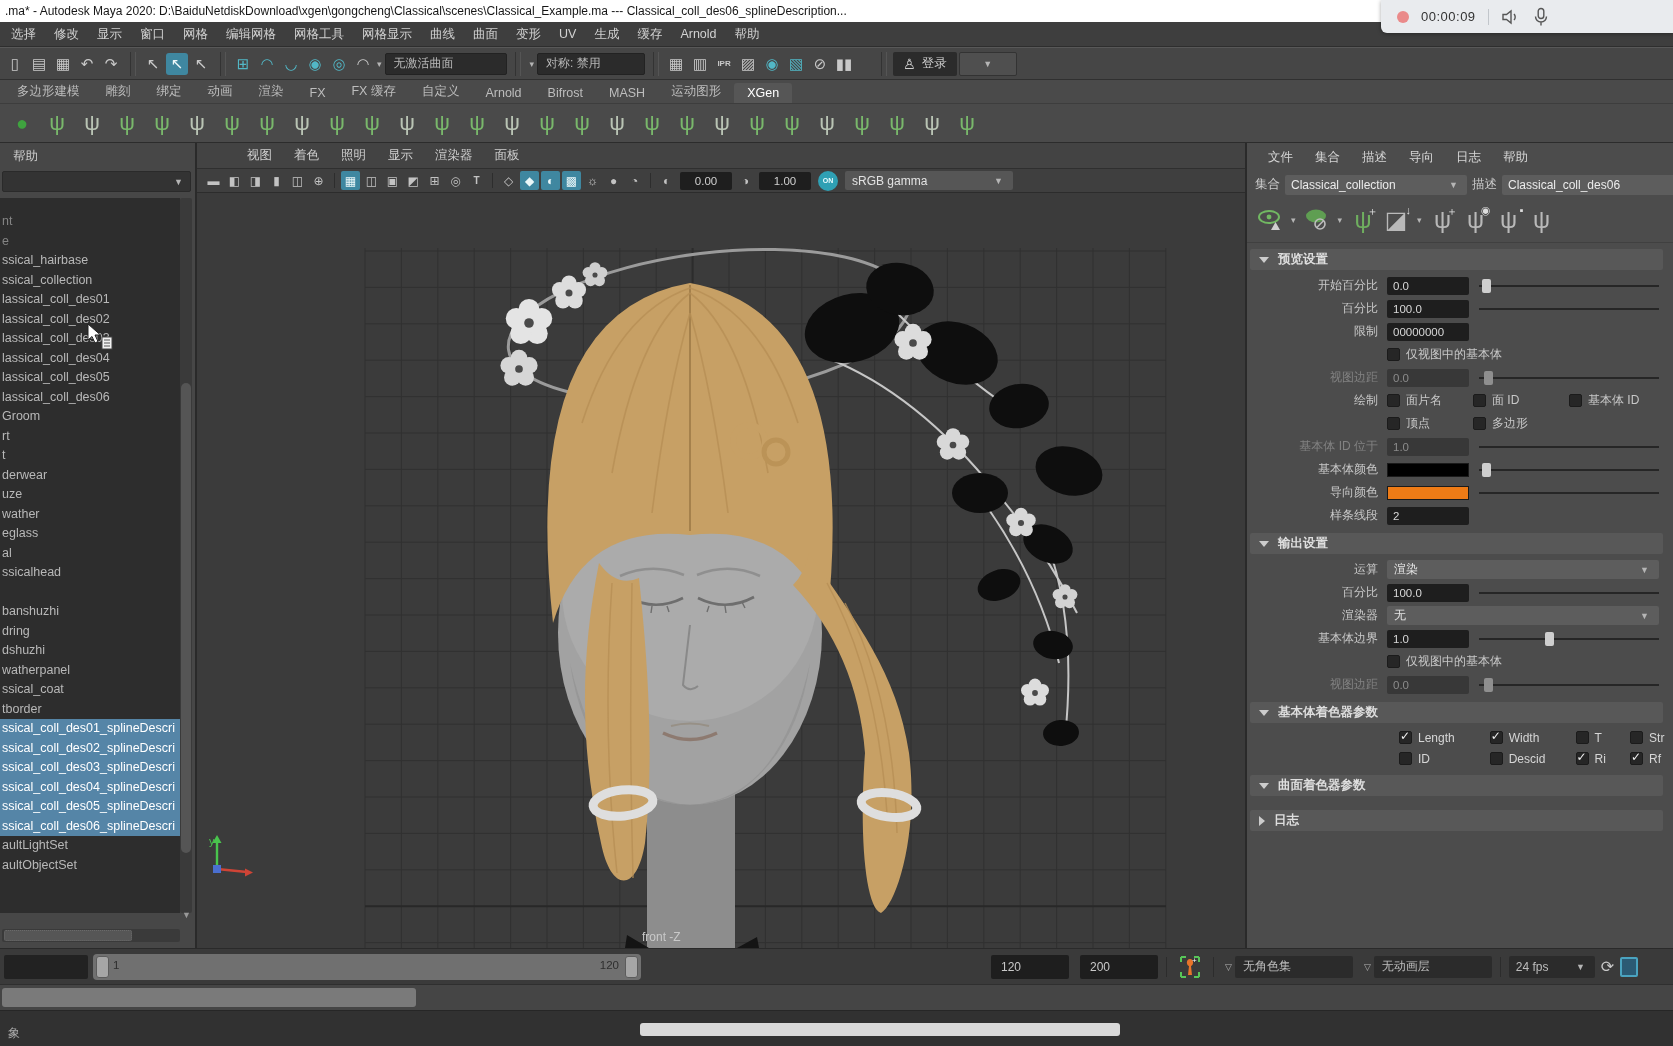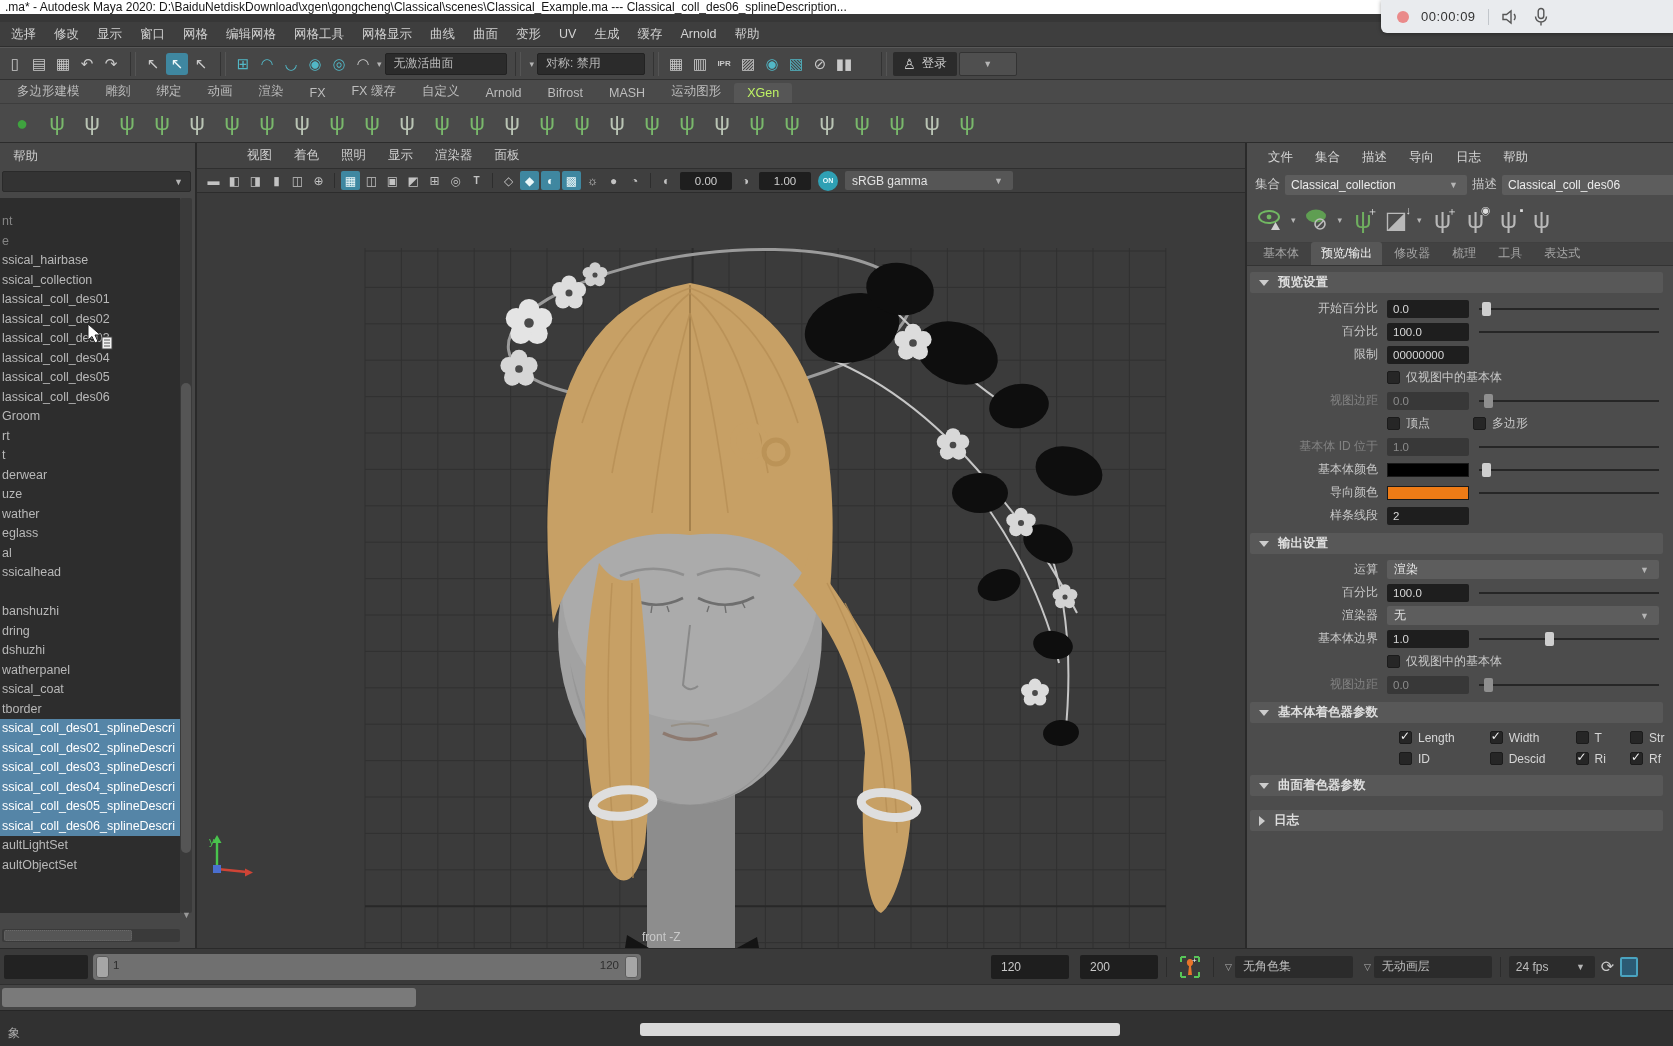--- a/index.html
+++ b/index.html
@@ -1,21 +1,21 @@
 <!DOCTYPE html>
 <html><head>
 <meta charset="utf-8">
 <style>
   * { margin:0; padding:0; box-sizing:border-box; }
   html,body { width:1673px; height:1046px; overflow:hidden; background:#373737;
     font-family:"Liberation Sans","DejaVu Sans",sans-serif; }
   .screen { position:relative; width:1673px; height:1046px; overflow:hidden; }
 
   
-  .titlebar { position:absolute; left:0; top:0; width:1673px; height:14px; background:#ffffff;
+  .titlebar { position:absolute; left:0; top:0; width:1673px; height:22px; background:#ffffff;
     display:flex; align-items:center; font-size:12px; color:#161616; padding-left:5px; white-space:nowrap; overflow:hidden; }
   .recorder { position:absolute; right:0; top:0; width:292px; height:33px; background:#e9ebee;
     border-radius:0 0 0 6px; box-shadow:0 1px 4px rgba(0,0,0,.35); display:flex; align-items:center;
     gap:12px; padding:0 16px; z-index:90; }
   .rec-dot { width:12px; height:12px; border-radius:50%; background:#ea8a8a; }
   .rec-time { font-size:13px; color:#333; letter-spacing:.5px; }
   .rec-div { width:1px; height:16px; background:#c2c6cb; }
   .rec-ico svg { display:block; }
 
   
@@ -38,21 +38,21 @@
   .caret { font-size:9px; color:#b5b5b5; padding:0 3px; }
   .login { height:24px; background:#2b2b2b; border-radius:2px; color:#cfcfcf; font-size:12.5px;
     display:flex; align-items:center; gap:6px; padding:0 10px; }
   .login-caretbox { width:58px; height:24px; background:#4f4f4f; border:1px solid #333; border-radius:2px;
     display:flex; align-items:center; justify-content:center; margin-left:2px; }
 
   
   .shelftabs { position:absolute; left:0; top:80px; width:1673px; height:24px; background:#4a4a4a;
     display:flex; align-items:flex-end; padding-left:4px; border-bottom:1px solid #3d3d3d; }
   .stab { padding:3px 13px; font-size:12.5px; color:#bdbdbd; }
-  .stab.active { background:#565656; color:#bef264; border-radius:3px 3px 0 0; }
+  .stab.active { background:#565656; color:#ffffff; border-radius:3px 3px 0 0; }
   .shelf { position:absolute; left:0; top:104px; width:1673px; height:39px; background:#4a4a4a;
     display:flex; align-items:center; gap:7px; padding-left:8px; border-bottom:1px solid #2c2c2c; }
   .sicon { width:28px; height:30px; display:flex; align-items:center; justify-content:center;
     font-size:22px; color:#79b86b; }
   .sicon.gray { color:#b9c4b4; }
   .sicon.dot { font-size:20px; color:#3fa33f; }
 
   
   .outliner { position:absolute; left:0; top:143px; width:197px; height:805px; background:#474747;
     border-right:2px solid #2a2a2a; }
@@ -623,28 +623,20 @@
       </span>
       <span class="caret">▾</span>
       <span class="gico green">ψ<span class="ovl">＋</span></span>
       <span class="gico">◪<span class="ovl">↓</span></span>
       <span class="caret">▾</span>
       <span class="gico">ψ<span class="ovl">＋</span></span>
       <span class="gico">ψ<span class="ovl">◉</span></span>
       <span class="gico">ψ<span class="ovl">▪</span></span>
       <span class="gico">ψ</span>
     </div>
-    <div class="xtabs" id="xtabs">
-        <span class="xtab">基本体</span>
-        <span class="xtab active">预览/输出</span>
-        <span class="xtab">修改器</span>
-        <span class="xtab">梳理</span>
-        <span class="xtab">工具</span>
-        <span class="xtab">表达式</span>
-      </div>
 
     <div class="xheader">
       <span class="tri-d"></span>
       <span>预览设置</span>
     </div>
     <div id="previewrows">
         <div class="xrow">
           <span class="xlabel">开始百分比</span>
           <span class="xctrl">
             <span class="xfield">0.0</span>
@@ -672,20 +664,37 @@
             <span class="xcb"></span>
             <span class="cblabel">仅视图中的基本体</span>
           </span>
         </div>
         <div class="xrow disabled">
           <span class="xlabel">视图边距</span>
           <span class="xctrl">
             <span class="xfield">0.0</span>
             <span class="xslider">
               <span class="xthumb" style="left: calc(4% - 2px);"></span>
+            </span>
+          </span>
+        </div>
+        <div class="xrow">
+          <span class="xlabel">绘制</span>
+          <span class="xctrl">
+            <span class="ccol" style="width: 86px;">
+              <span class="xcb"></span>
+              <span class="cblabel">面片名</span>
+            </span>
+            <span class="ccol" style="width: 96px;">
+              <span class="xcb"></span>
+              <span class="cblabel">面 ID</span>
+            </span>
+            <span class="ccol" style="width: 130px;">
+              <span class="xcb"></span>
+              <span class="cblabel">基本体 ID</span>
             </span>
           </span>
         </div>
         <div class="xrow">
           <span class="xlabel"></span>
           <span class="xctrl">
             <span class="ccol" style="width: 86px;">
               <span class="xcb"></span>
               <span class="cblabel">顶点</span>
             </span>

